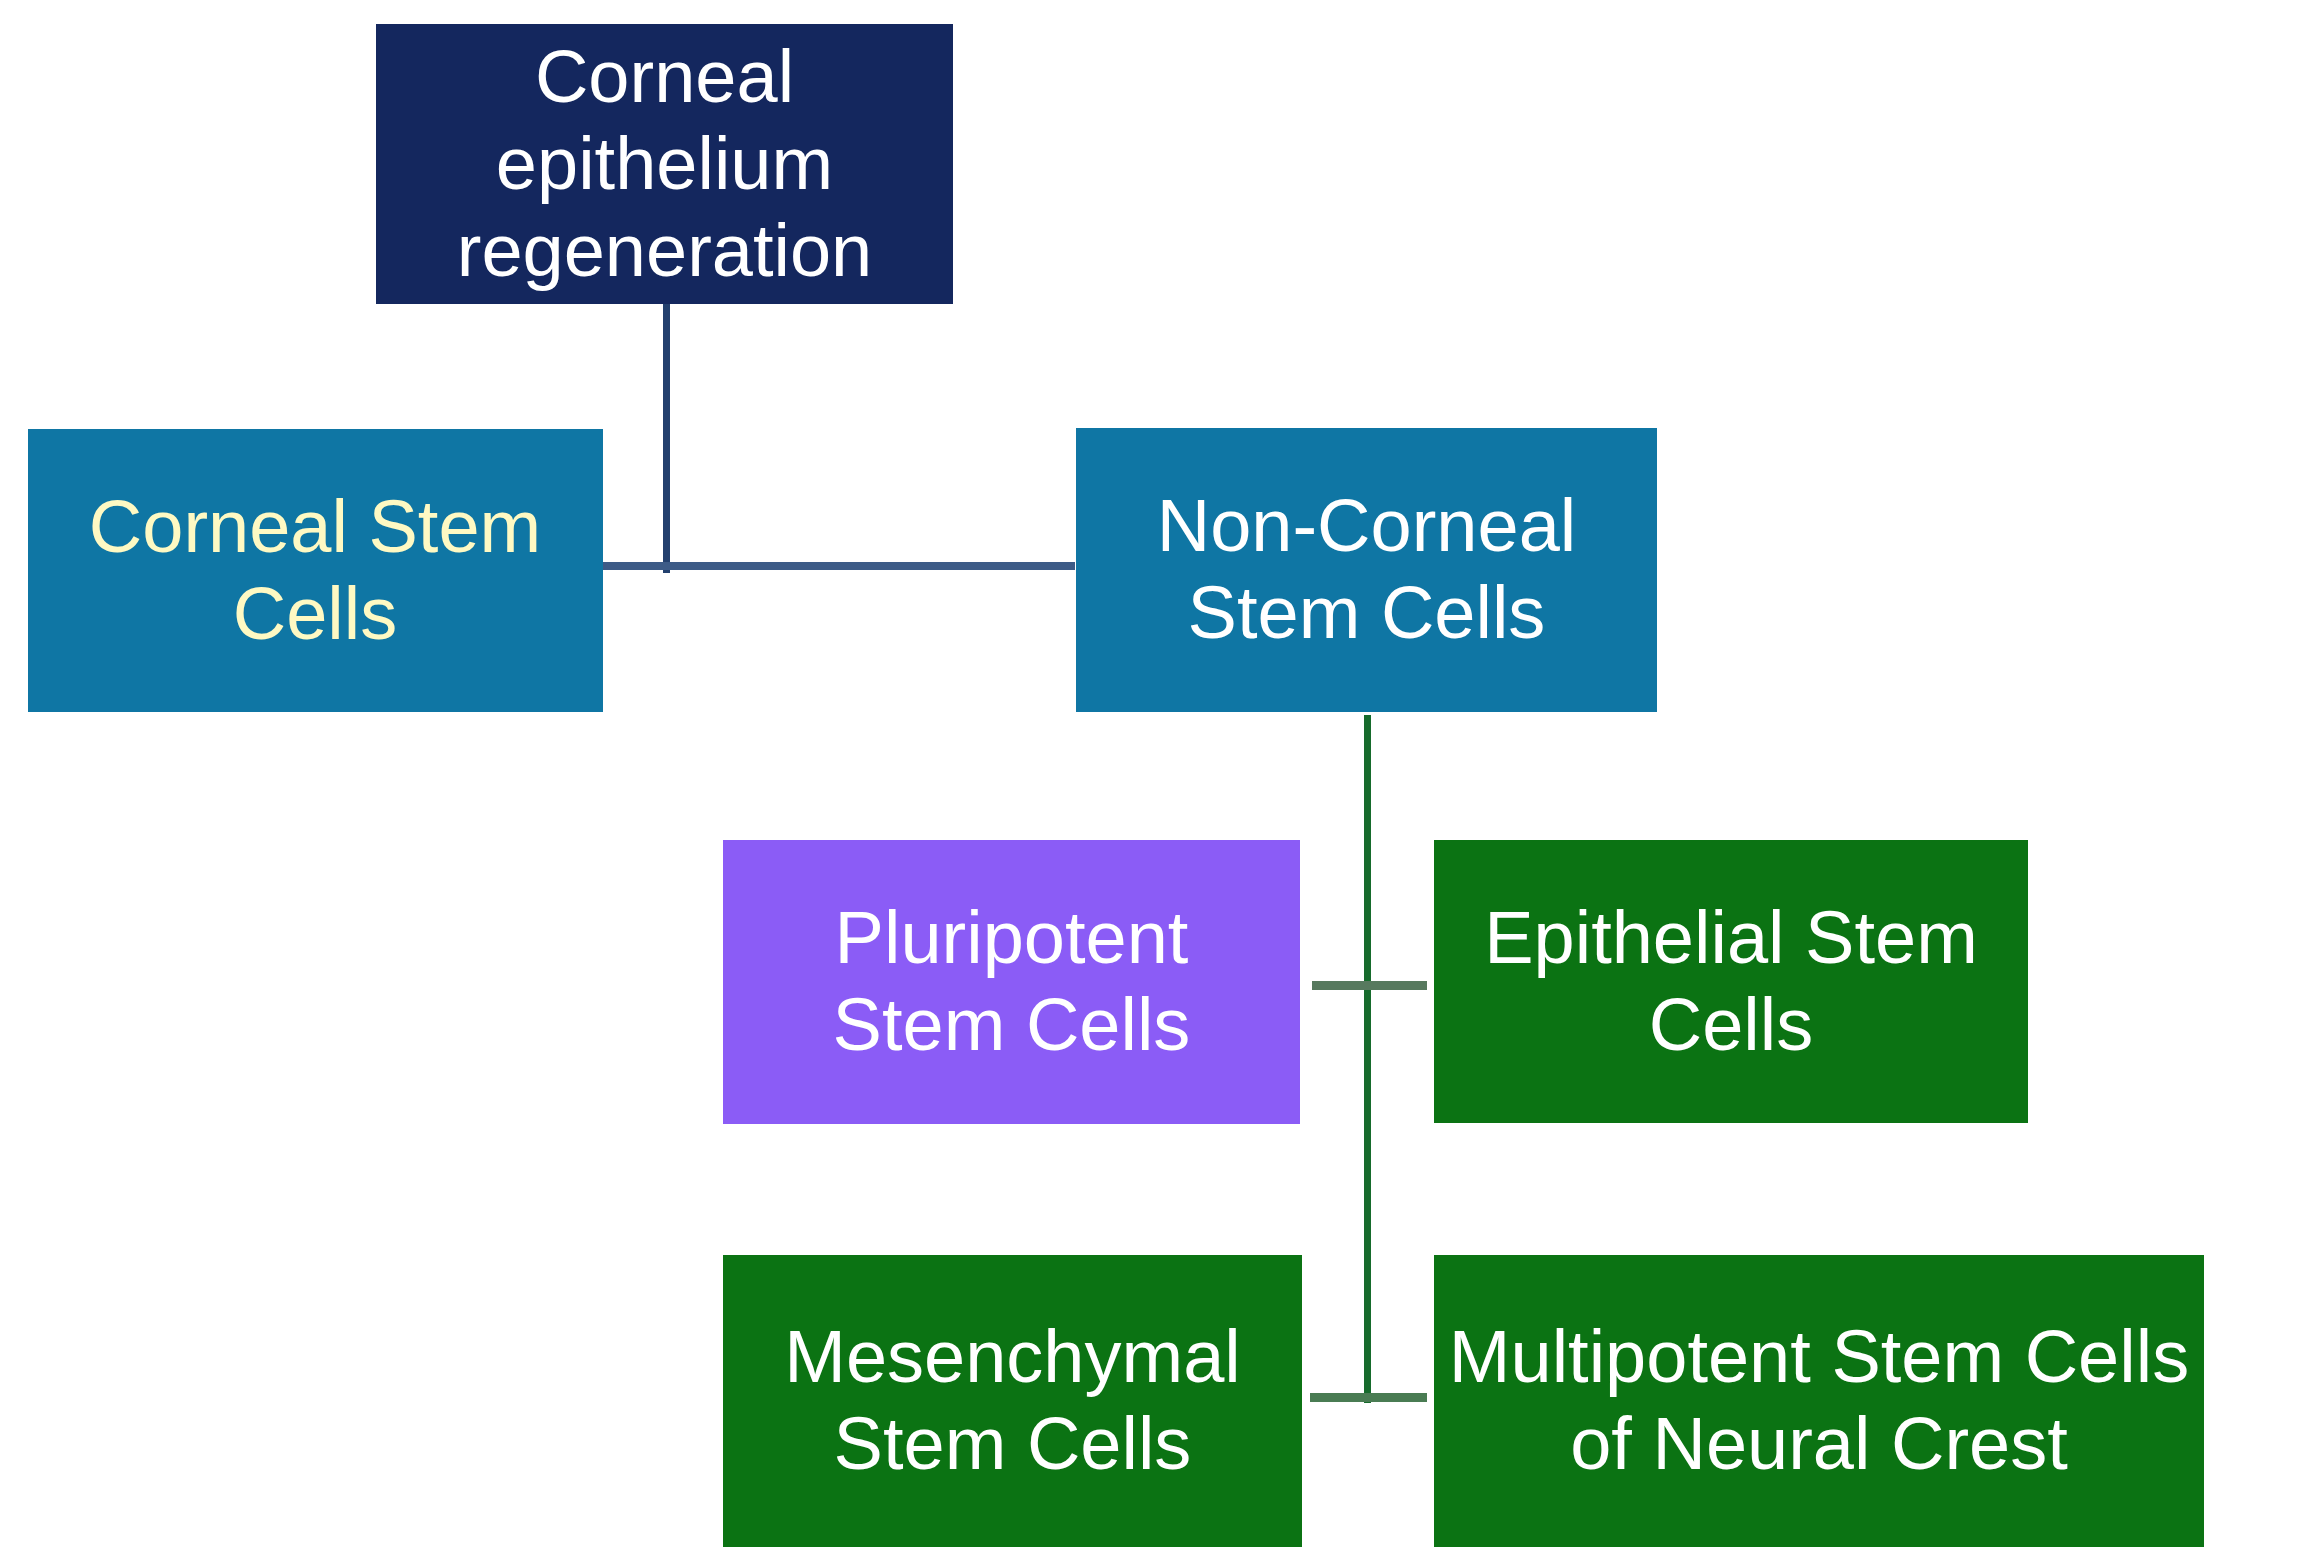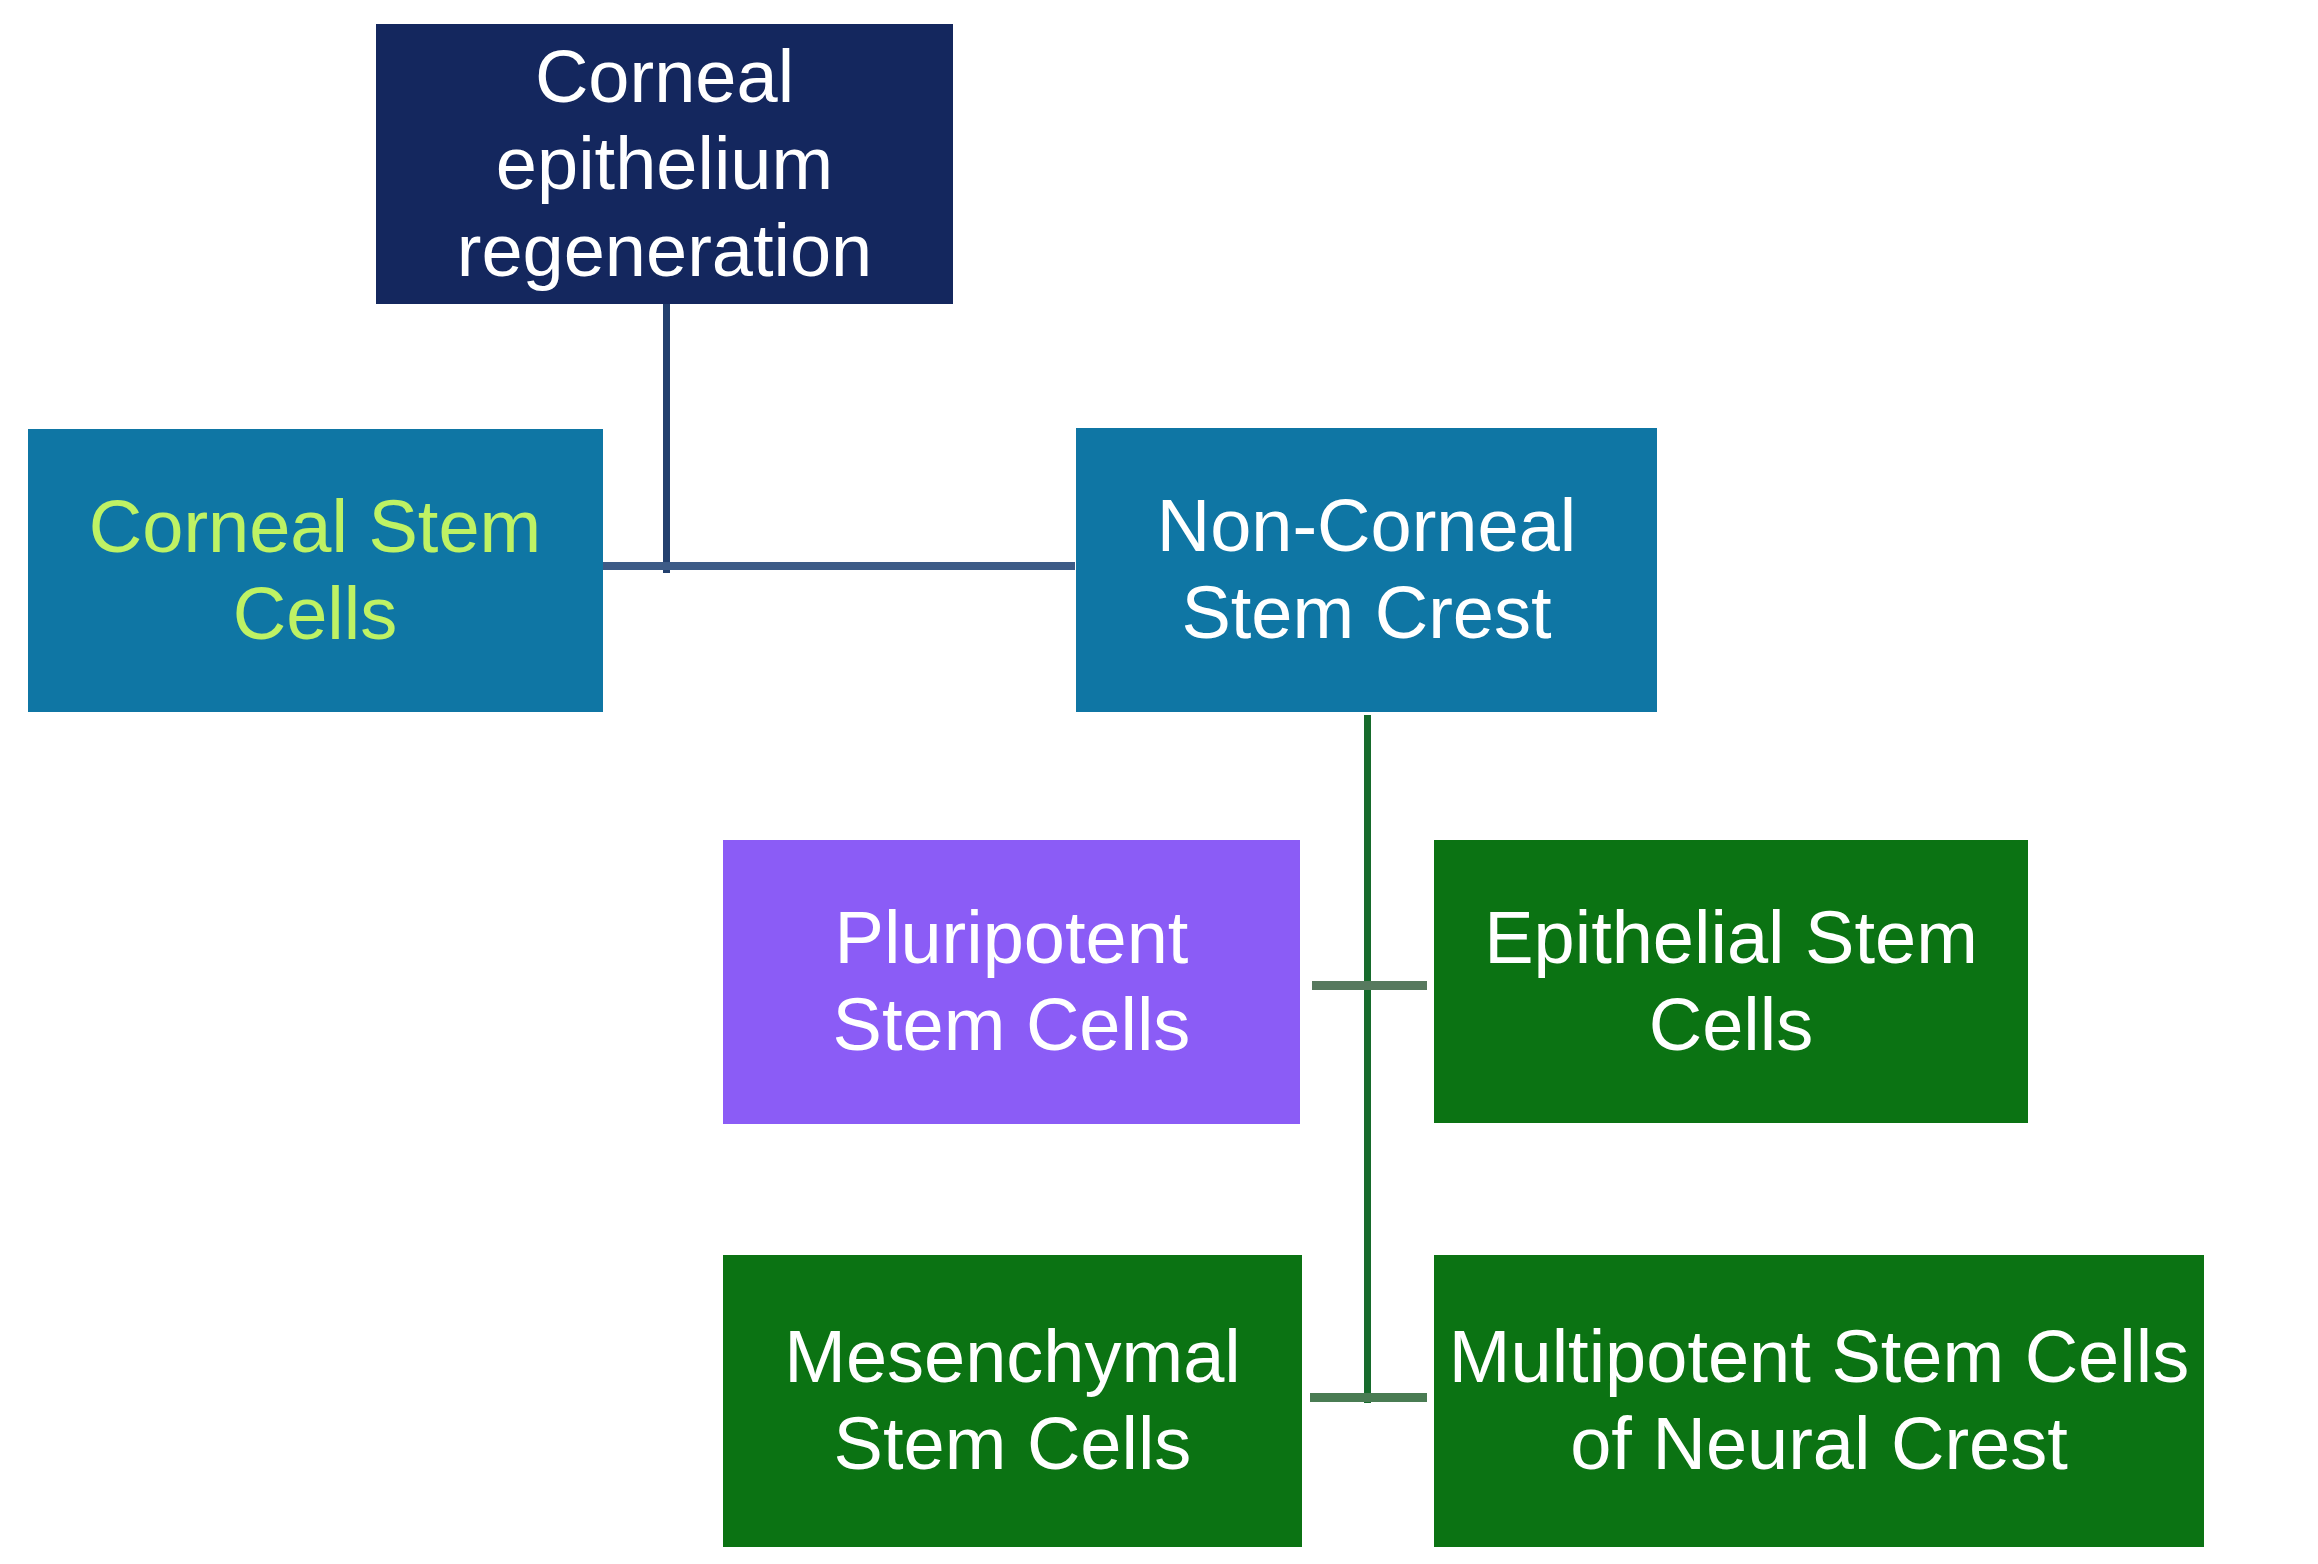--- a/index.html
+++ b/index.html
@@ -60,27 +60,27 @@
   <div class="conn" id="c-stub-1" style="background-color: rgb(87, 121, 94);"></div>
   <div class="conn" id="c-stub-2" style="background-color: rgb(74, 124, 83);"></div>
 
   <div class="node" id="n-root" style="background-color: rgb(20, 39, 94);">
     <span class="label" style="color: rgb(255, 255, 255);">Corneal
 epithelium
 regeneration</span>
   </div>
 
   <div class="node" id="n-corneal" style="background-color: rgb(15, 118, 164);">
-    <span class="label" style="color: #bef264;">Corneal Stem
+    <span class="label" style="color: #fef9c3;">Corneal Stem
 Cells</span>
   </div>
 
   <div class="node" id="n-noncorneal" style="background-color: rgb(15, 118, 164);">
     <span class="label" style="color: rgb(255, 255, 255);">Non-Corneal
-Stem Crest</span>
+Stem Cells</span>
   </div>
 
   <div class="node" id="n-pluripotent" style="background-color: #8b5cf6;">
     <span class="label" style="color: rgb(255, 255, 255);">Pluripotent
 Stem Cells</span>
   </div>
 
   <div class="node" id="n-epithelial" style="background-color: rgb(11, 115, 19);">
     <span class="label" style="color: rgb(255, 255, 255);">Epithelial Stem
 Cells</span>

